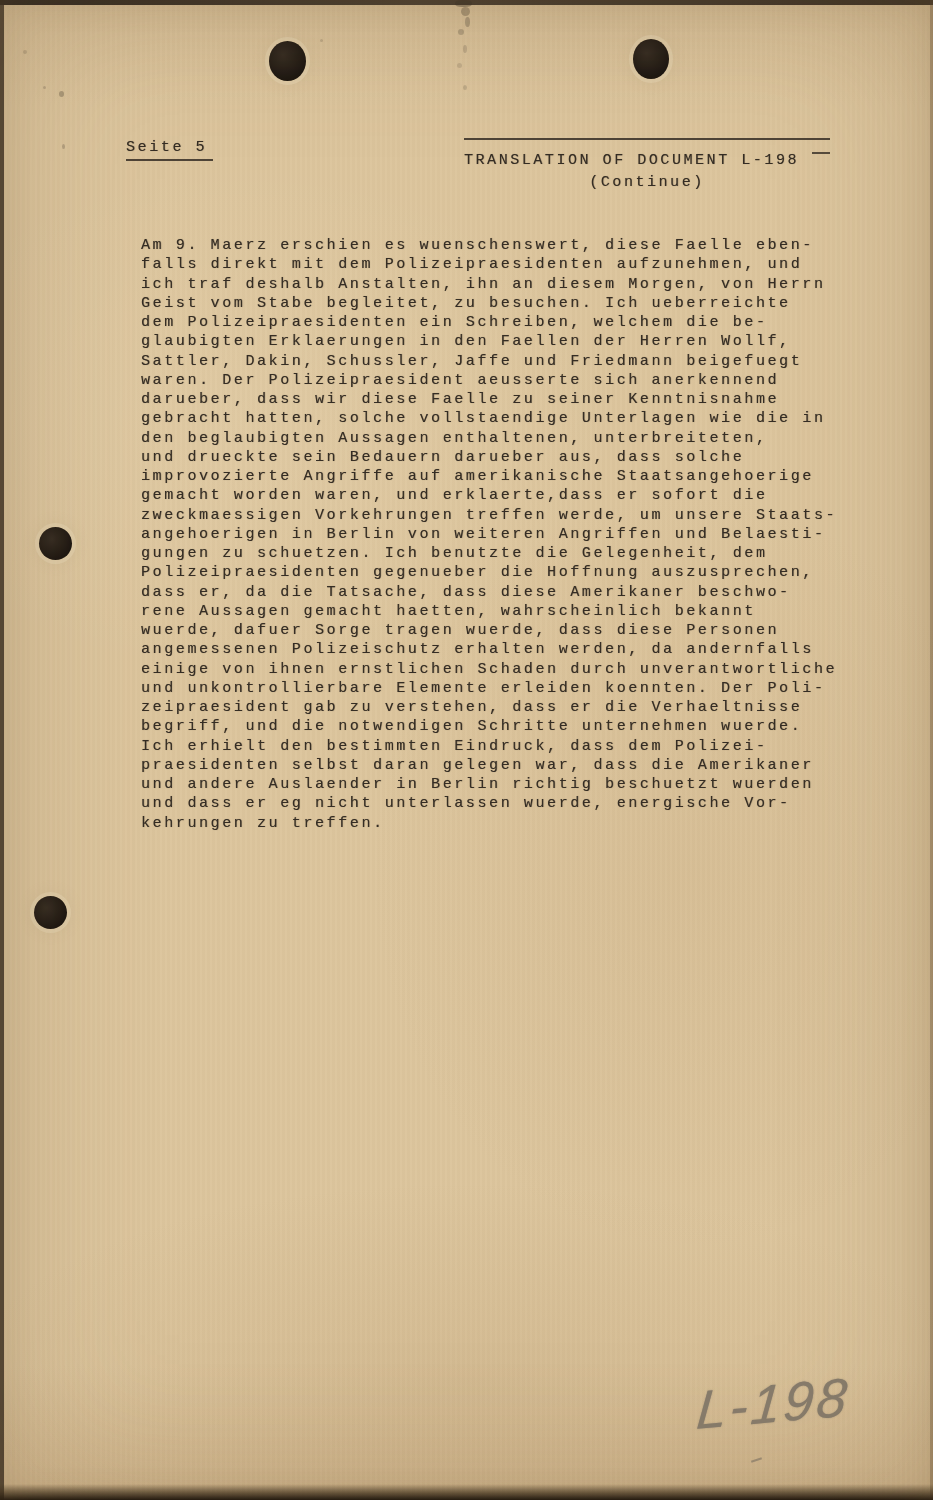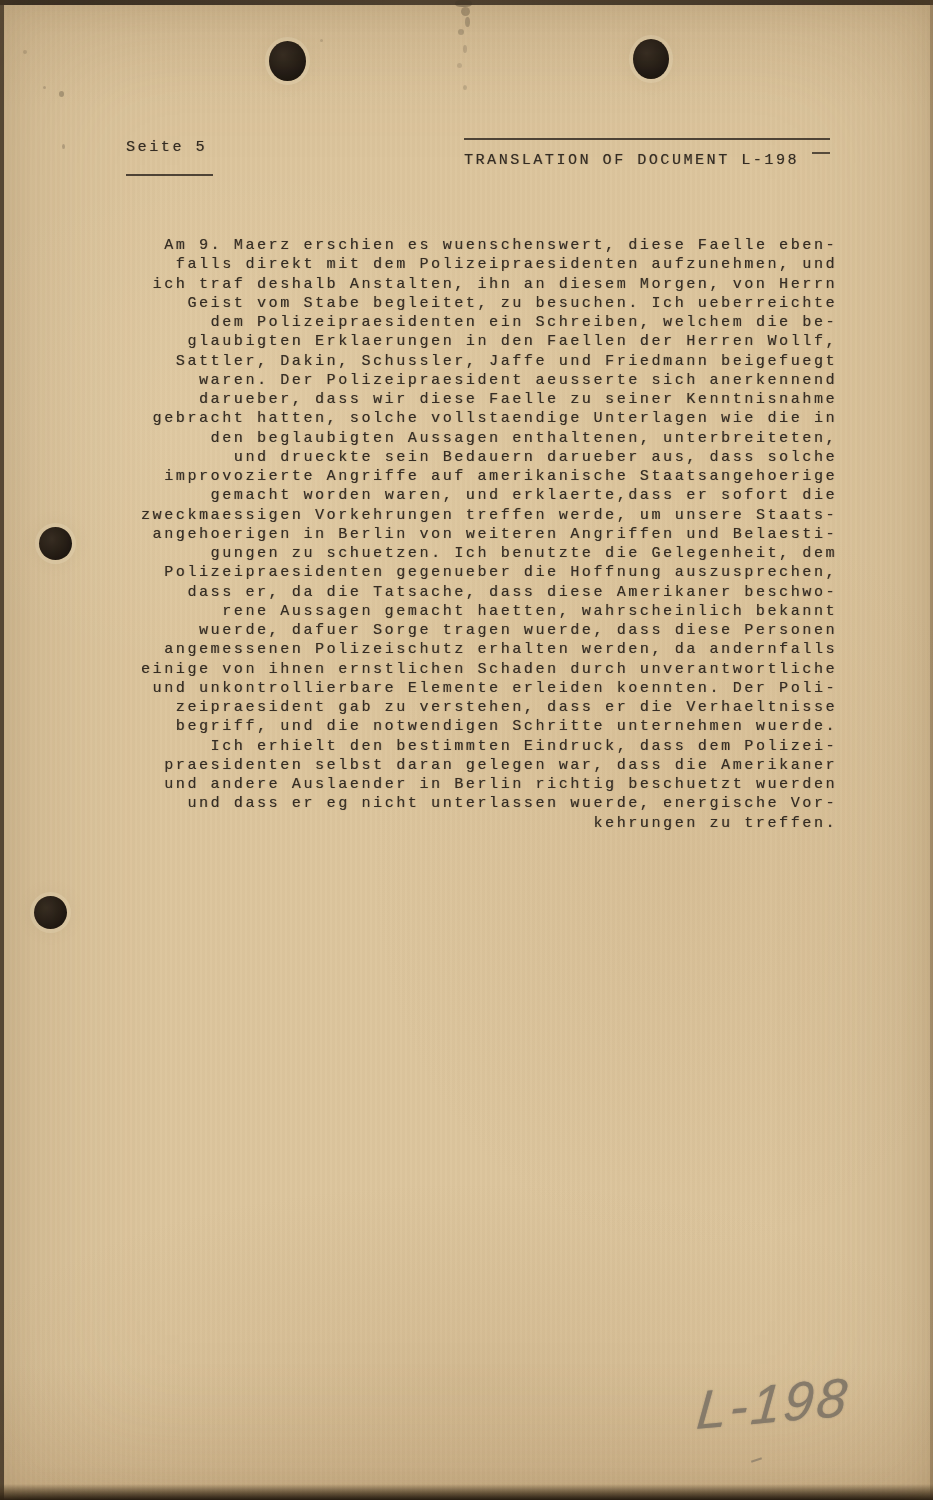--- a/index.html
+++ b/index.html
@@ -35,36 +35,35 @@
   .hole.l1{left:39px;top:527px;width:33px;height:33px;}
   .hole.l2{left:34px;top:896px;width:33px;height:33px;}
   .typed{
     font-family:"Liberation Mono","DejaVu Sans Mono",monospace;
     color:var(--ink);
     text-shadow:0.4px 0.4px 0.7px rgba(53,45,36,.5);
   }
   .seite{
     position:absolute;left:126px;top:138px;
     font-size:15px;line-height:20px;letter-spacing:2.6px;
-    border-bottom:2px solid rgba(53,45,36,.85);padding-bottom:16px;padding-right:6px;
+    border-bottom:2px solid rgba(53,45,36,.85);padding-bottom:1px;padding-right:6px;
   }
   .doc-header{
     position:absolute;left:464px;top:138px;width:366px;
     font-size:15px;line-height:20px;letter-spacing:2.55px;
     border-top:2px solid rgba(53,45,36,.85);
   }
   .h-line1{padding-top:11px;}
   .h-dash{position:absolute;left:348px;top:12px;width:18px;height:2px;background:rgba(53,45,36,.8);}
   .h-line2{border-bottom:2px solid rgba(53,45,36,.85);padding-bottom:1px;}
   .h-line3{text-align:center;padding-top:2px;}
   .body-text{
     position:absolute;left:141px;top:236px;
     font-size:15px;line-height:19.25px;letter-spacing:2.6px;
     white-space:pre;
-    text-align:right;
   }
   .handwriting{
     position:absolute;left:697px;top:1376px;
     font-family:"Liberation Sans","DejaVu Sans",sans-serif;
     font-style:italic;font-size:54px;line-height:1;letter-spacing:3px;
     color:var(--pencil);
     transform:rotate(-5deg) skewX(-10deg);
     text-shadow:0 0 1.5px rgba(135,124,108,.75);
   }
   .pencil-tick{
@@ -107,20 +106,21 @@
   <div class="speck sp2"></div>
   <div class="speck sp3"></div>
   <div class="speck sp4"></div>
   <div class="speck sp5"></div>
 
   <div class="typed seite">Seite 5</div>
 
   <div class="typed doc-header">
     <div class="h-line1">TRANSLATION OF DOCUMENT L-198</div>
     <div class="h-dash"></div>
+    <div class="h-line3">(Continue)</div>
   </div>
 
   <div class="typed body-text">Am 9. Maerz erschien es wuenschenswert, diese Faelle eben-
 falls direkt mit dem Polizeipraesidenten aufzunehmen, und
 ich traf deshalb Anstalten, ihn an diesem Morgen, von Herrn
 Geist vom Stabe begleitet, zu besuchen. Ich ueberreichte
 dem Polizeipraesidenten ein Schreiben, welchem die be-
 glaubigten Erklaerungen in den Faellen der Herren Wollf,
 Sattler, Dakin, Schussler, Jaffe und Friedmann beigefuegt
 waren. Der Polizeipraesident aeusserte sich anerkennend

